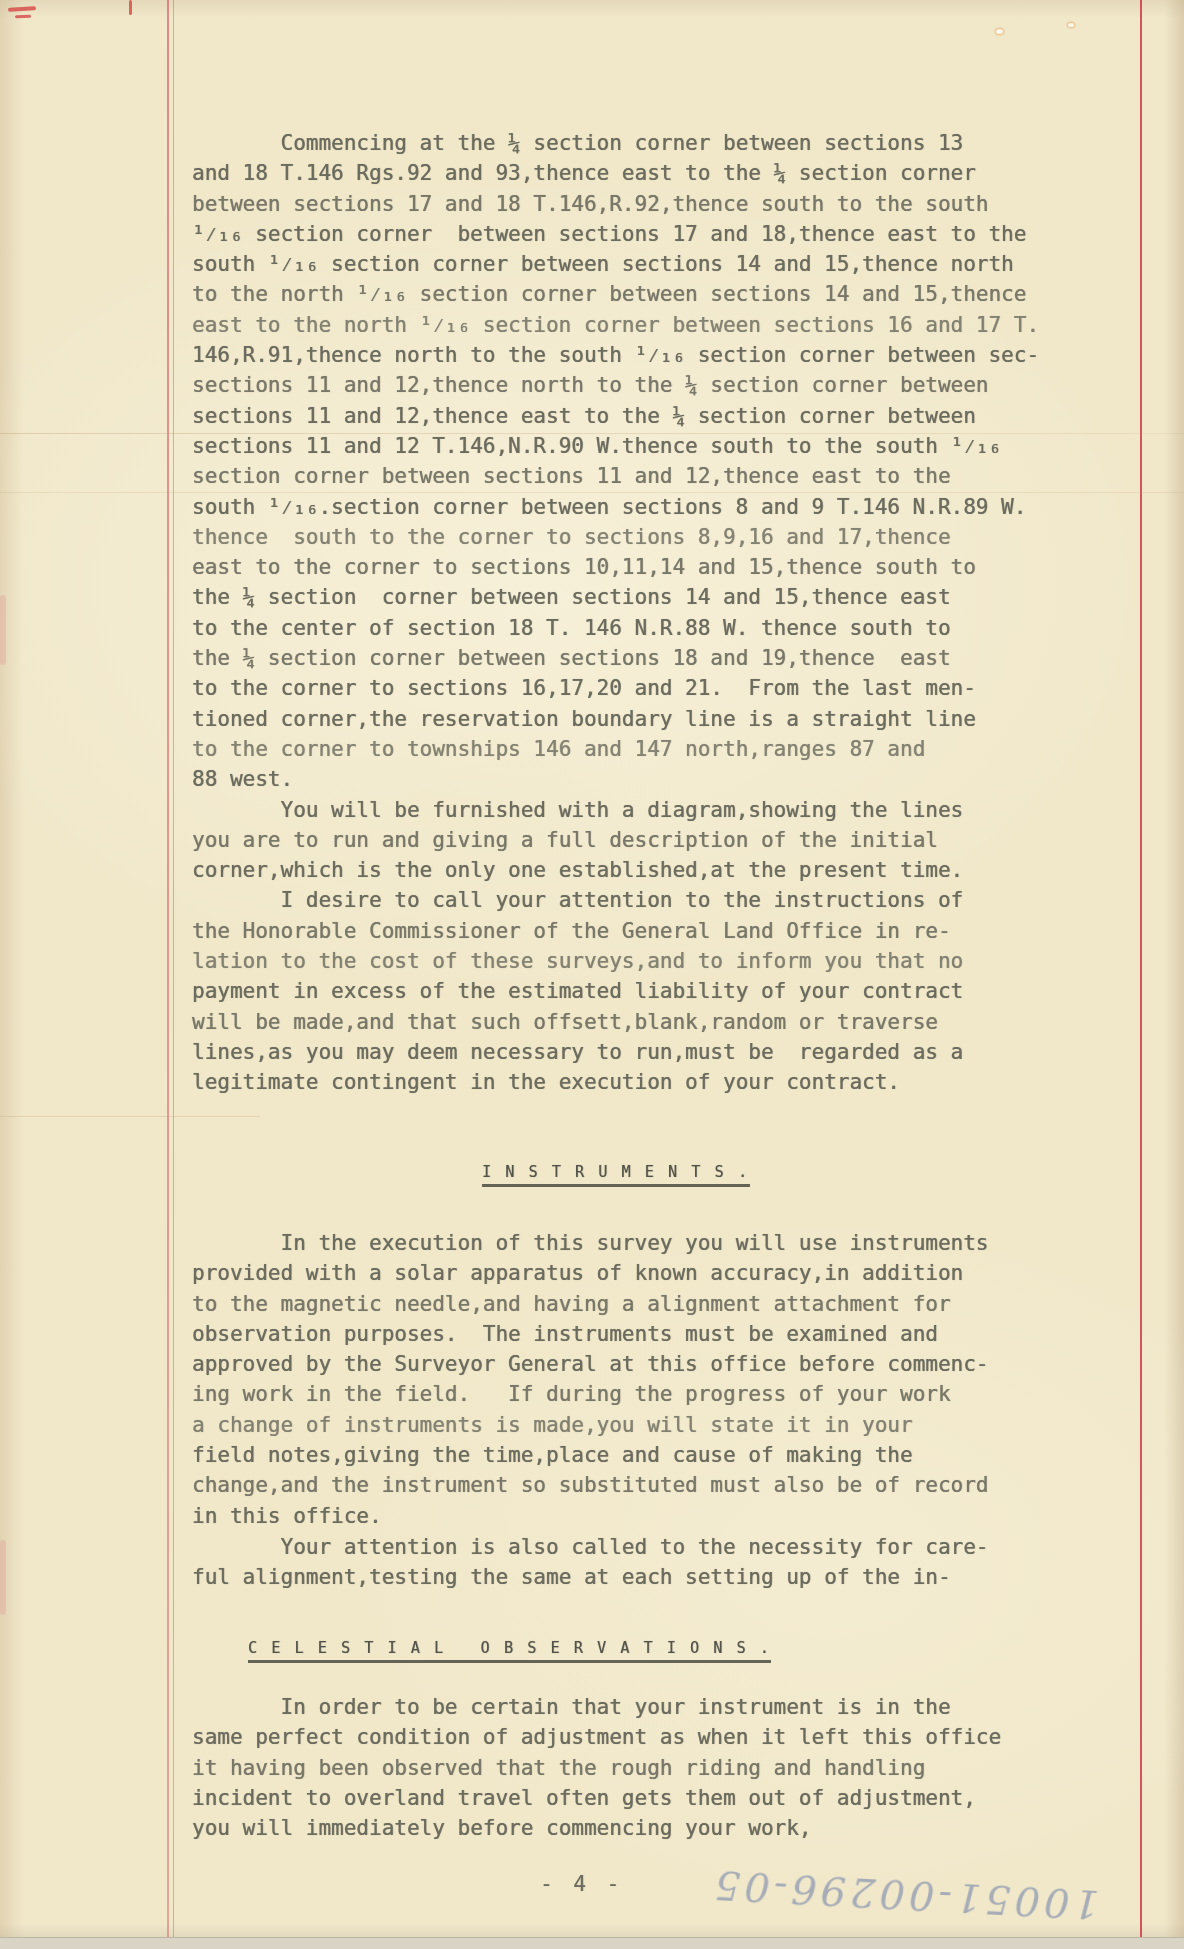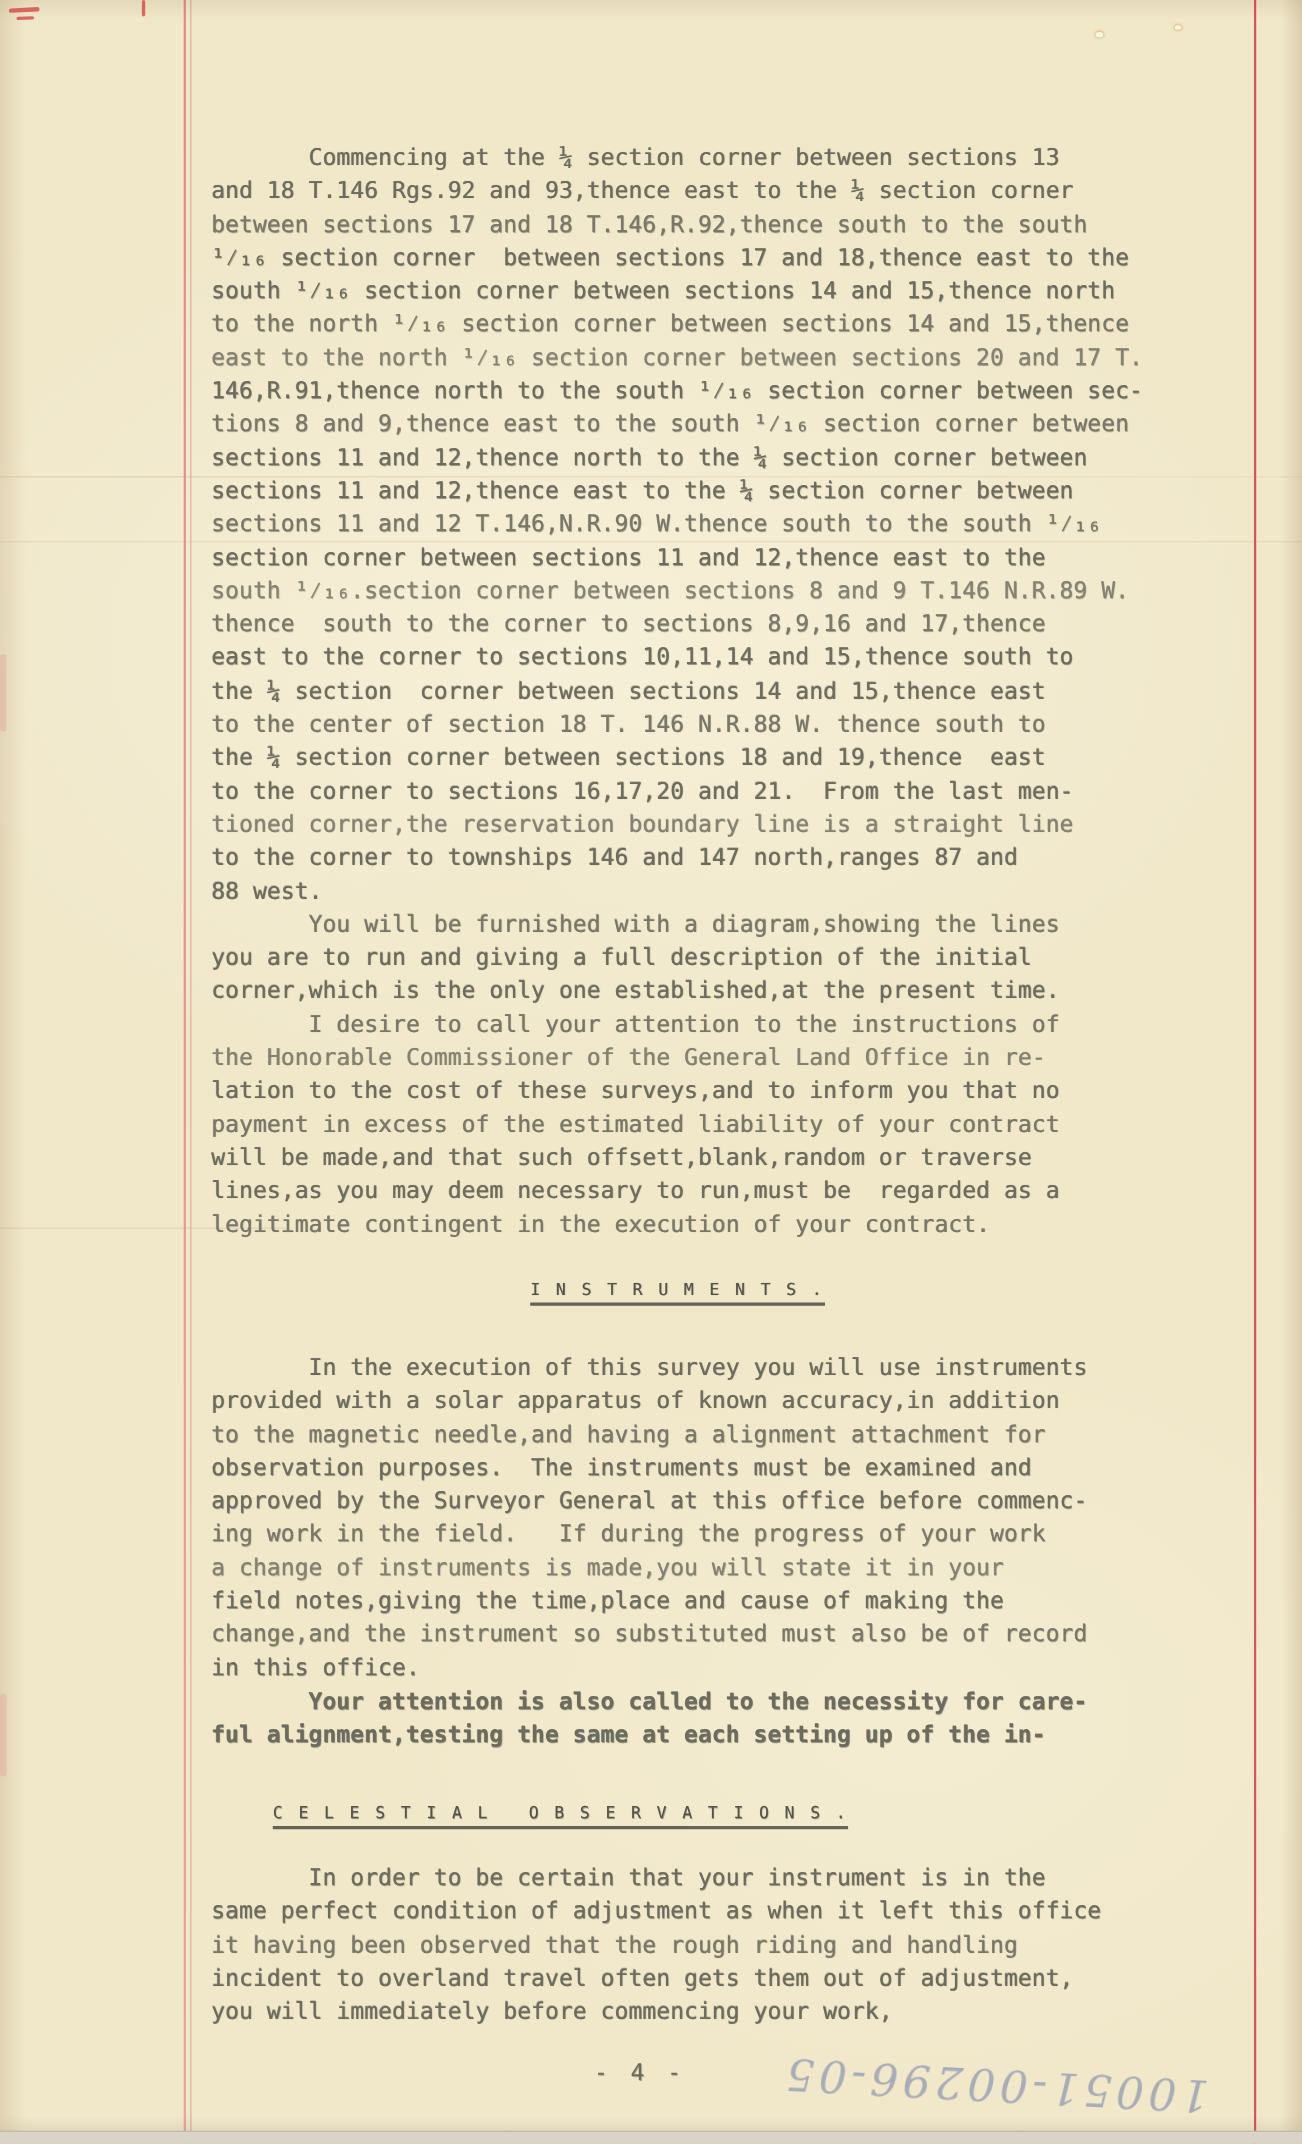--- a/index.html
+++ b/index.html
@@ -113,23 +113,22 @@
   <div class="pinksmudge p2"></div>
   <div class="bottom-edge"></div>
 
   <div class="tblock" style="top:128px;">
       <div class="tline">       Commencing at the ¼ section corner between sections 13</div>
       <div class="tline">and 18 T.146 Rgs.92 and 93,thence east to the ¼ section corner</div>
       <div class="tline">between sections 17 and 18 T.146,R.92,thence south to the south</div>
       <div class="tline">¹⁄₁₆ section corner  between sections 17 and 18,thence east to the</div>
       <div class="tline">south ¹⁄₁₆ section corner between sections 14 and 15,thence north</div>
       <div class="tline">to the north ¹⁄₁₆ section corner between sections 14 and 15,thence</div>
-      <div class="tline">east to the north ¹⁄₁₆ section corner between sections 20 and 17 T.</div>
+      <div class="tline">east to the north ¹⁄₁₆ section corner between sections 16 and 17 T.</div>
       <div class="tline">146,R.91,thence north to the south ¹⁄₁₆ section corner between sec-</div>
-      <div class="tline">tions 8 and 9,thence east to the south ¹⁄₁₆ section corner between</div>
       <div class="tline">sections 11 and 12,thence north to the ¼ section corner between</div>
       <div class="tline">sections 11 and 12,thence east to the ¼ section corner between</div>
       <div class="tline">sections 11 and 12 T.146,N.R.90 W.thence south to the south ¹⁄₁₆</div>
       <div class="tline">section corner between sections 11 and 12,thence east to the</div>
       <div class="tline">south ¹⁄₁₆.section corner between sections 8 and 9 T.146 N.R.89 W.</div>
       <div class="tline">thence  south to the corner to sections 8,9,16 and 17,thence</div>
       <div class="tline">east to the corner to sections 10,11,14 and 15,thence south to</div>
       <div class="tline">the ¼ section  corner between sections 14 and 15,thence east</div>
       <div class="tline">to the center of section 18 T. 146 N.R.88 W. thence south to</div>
       <div class="tline">the ¼ section corner between sections 18 and 19,thence  east</div>
@@ -157,21 +156,21 @@
       <div class="tline">to the magnetic needle,and having a alignment attachment for</div>
       <div class="tline">observation purposes.  The instruments must be examined and</div>
       <div class="tline">approved by the Surveyor General at this office before commenc-</div>
       <div class="tline">ing work in the field.   If during the progress of your work</div>
       <div class="tline">a change of instruments is made,you will state it in your</div>
       <div class="tline">field notes,giving the time,place and cause of making the</div>
       <div class="tline">change,and the instrument so substituted must also be of record</div>
       <div class="tline">in this office.</div>
     </div>
 
-  <div class="tblock" style="top:1532px;font-weight:bold;">
+  <div class="tblock" style="top:1532px;">
       <div class="tline">       Your attention is also called to the necessity for care-</div>
       <div class="tline">ful alignment,testing the same at each setting up of the in-</div>
     </div>
 
   <div class="heading" style="left:248px;top:1639px;">C E L E S T I A L   O B S E R V A T I O N S .</div>
 
   <div class="tblock" style="top:1692px;">
       <div class="tline">       In order to be certain that your instrument is in the</div>
       <div class="tline">same perfect condition of adjustment as when it left this office</div>
       <div class="tline">it having been observed that the rough riding and handling</div>

